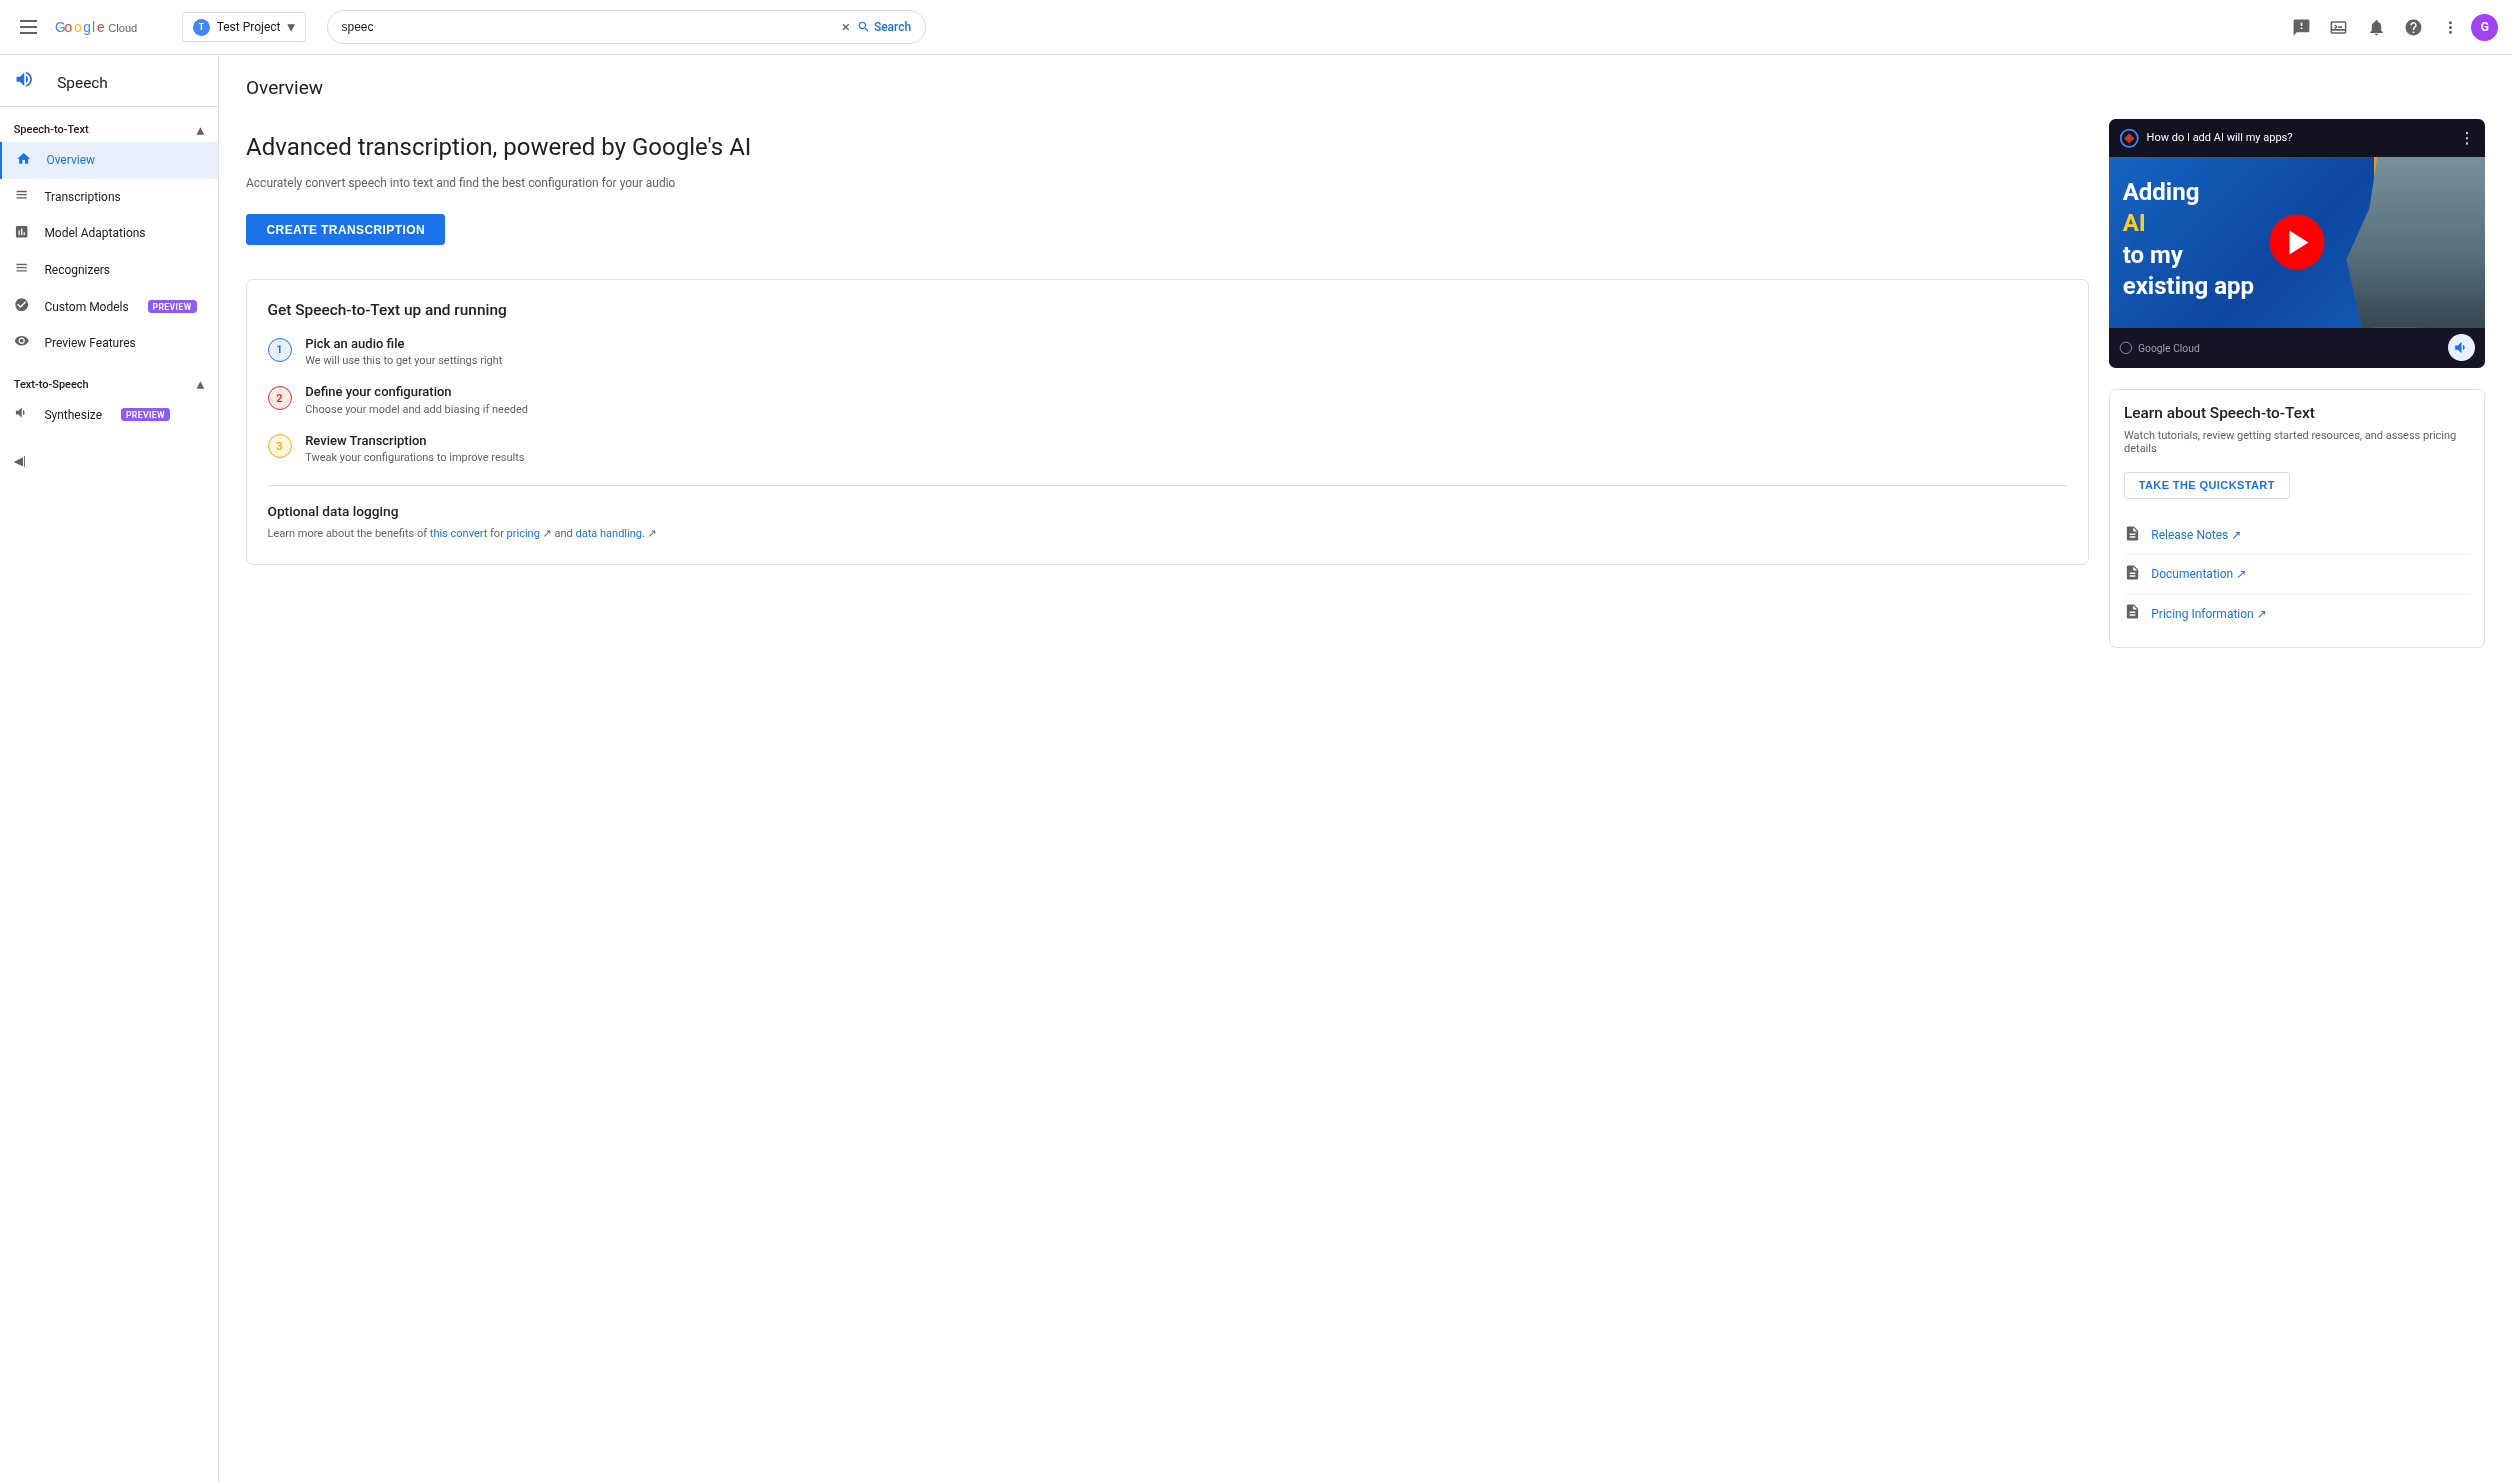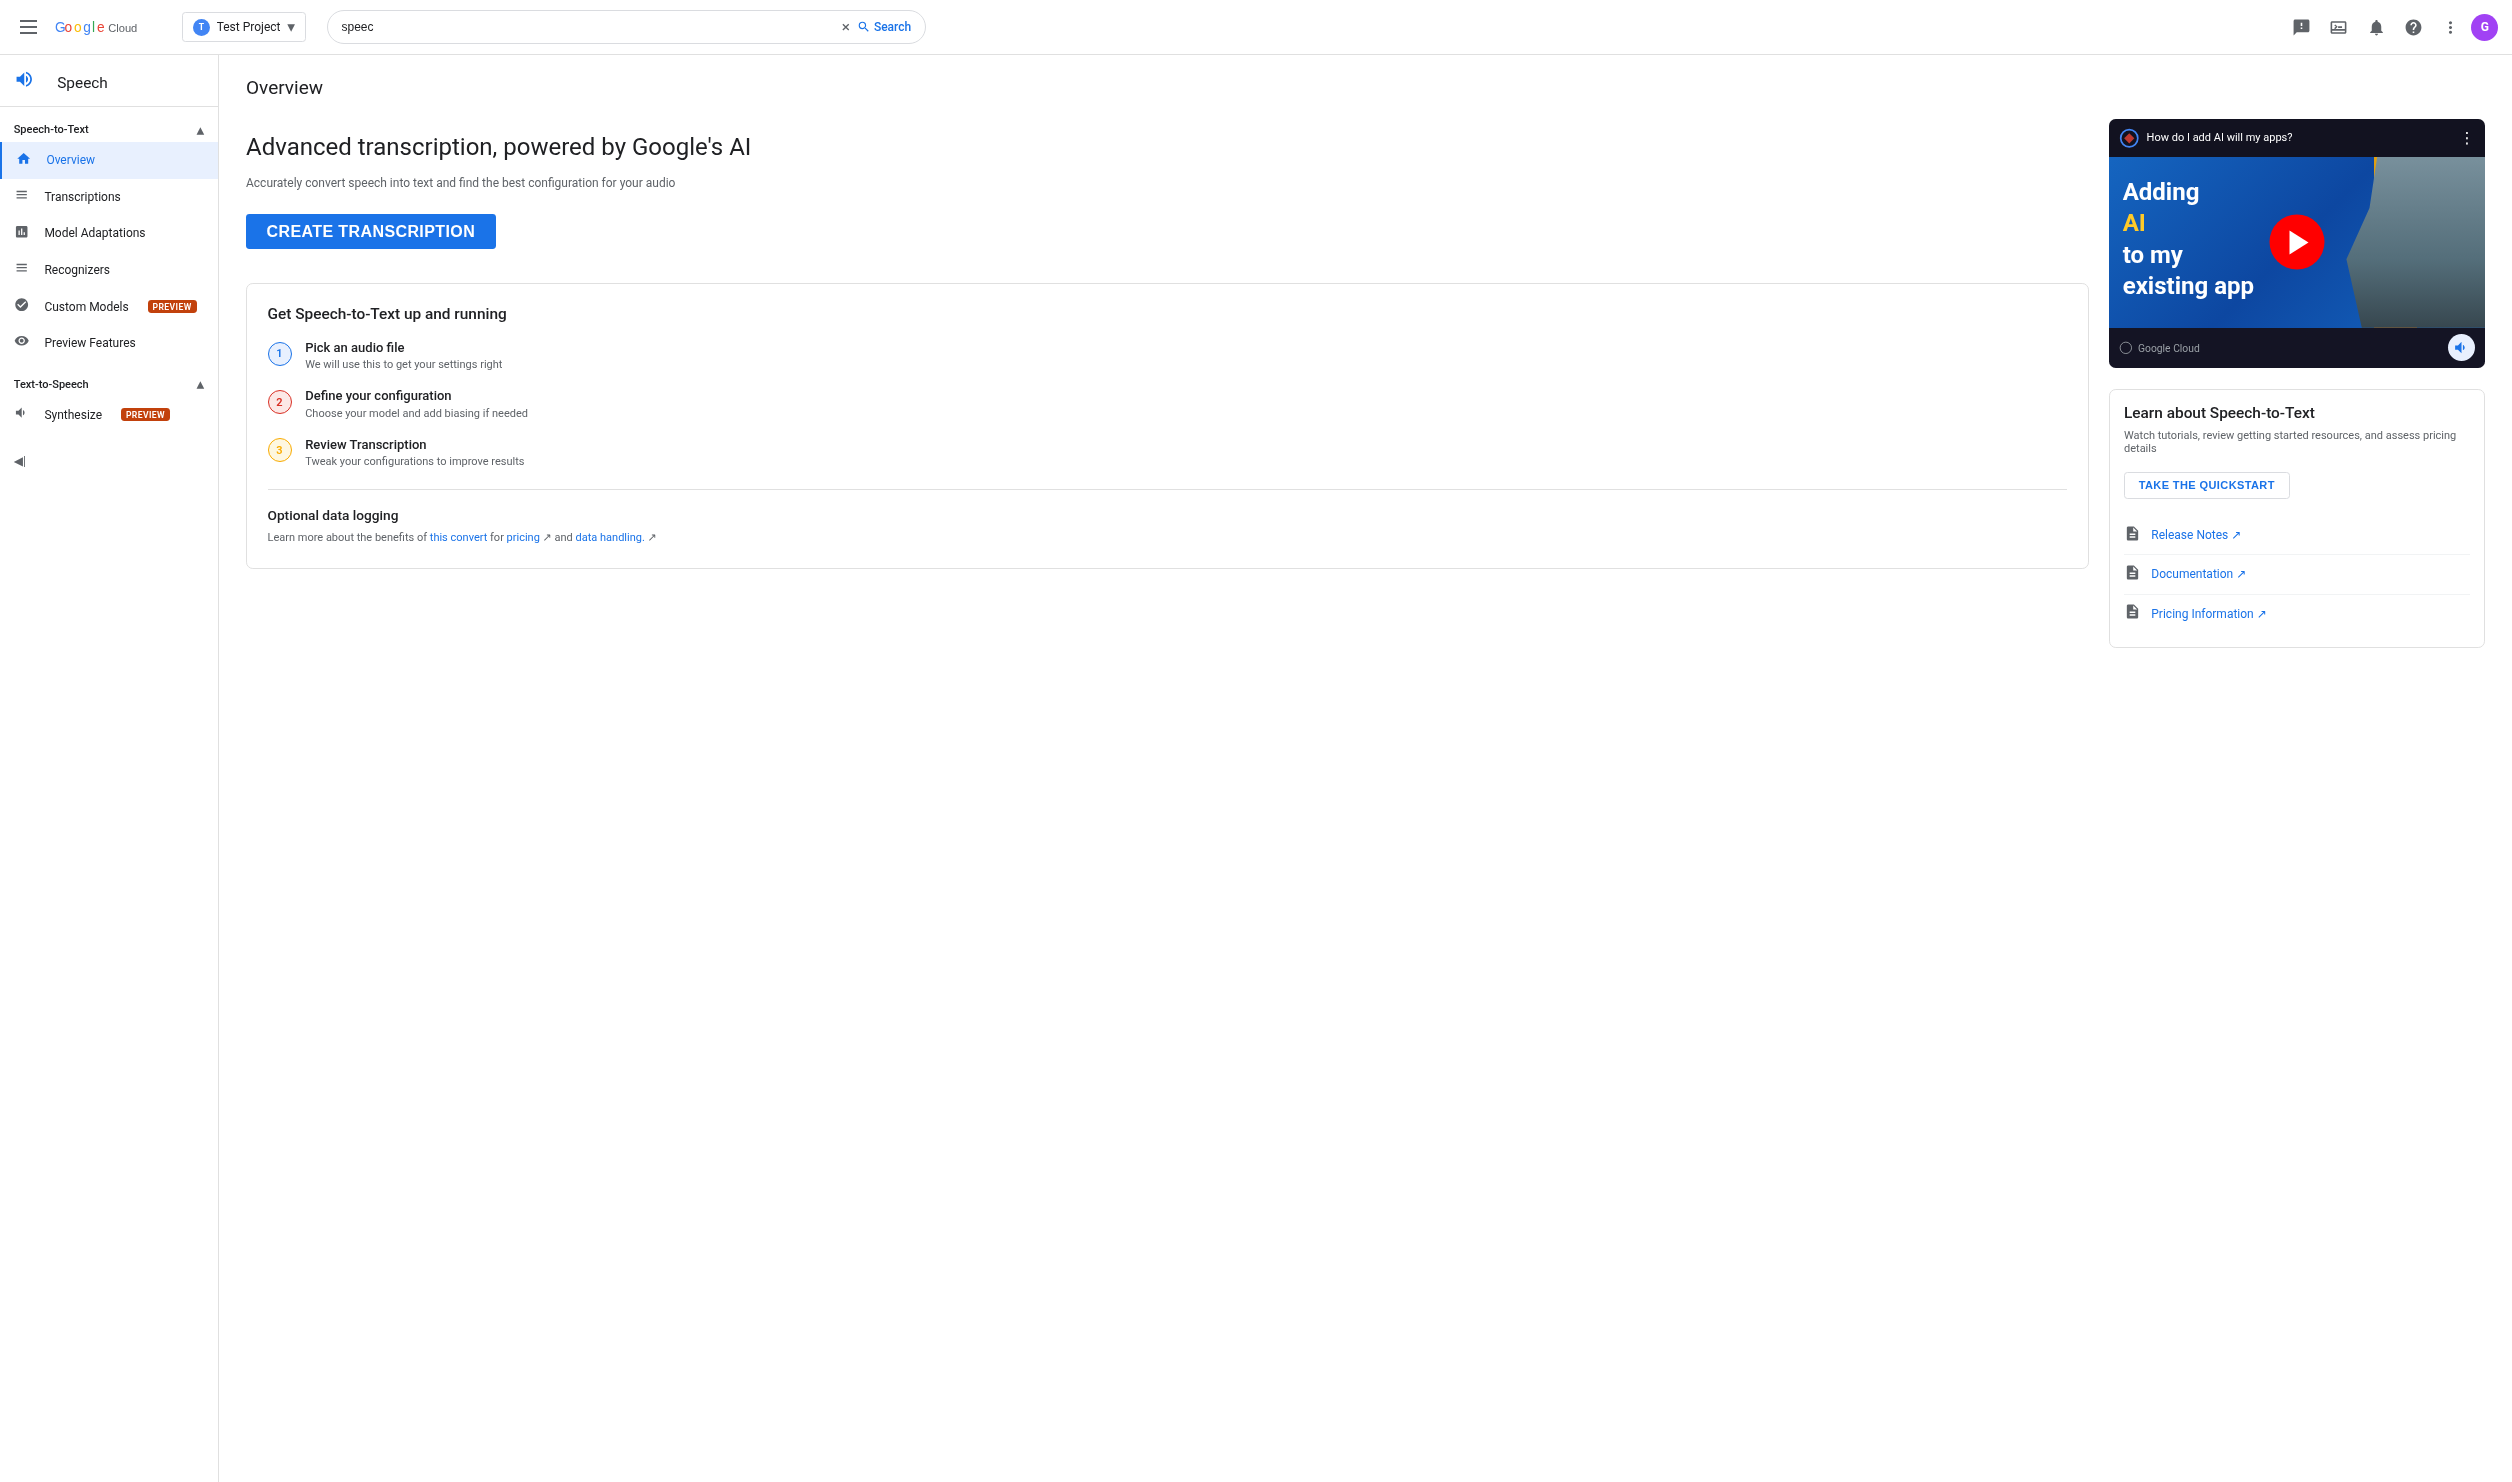--- a/index.html
+++ b/index.html
@@ -98,21 +98,21 @@
     }
     .sidebar-item.active {
       background: #e8f0fe;
       color: #1a73e8;
       border-left: 2.6px solid #1a73e8;
     }
     .sidebar-item.active .item-icon { color: #1a73e8; }
     .sidebar-item .item-icon { color: #5f6368; font-size: 15.4px; width: 17px; text-align: center; }
     .sidebar-item .item-label { font-size: 12px; }
     .preview-badge {
-      font-size: 8.6px; font-weight: 600; background: #c2410c; color: #fff;
+      font-size: 8.6px; font-weight: 600; background: #8b5cf6; color: #fff;
       padding: 1.7px 5.1px; border-radius: 3.4px; margin-left: 5.1px;
       letter-spacing: 0.4px;
     }
 
     
     .main-content {
       margin-left: 219px;
       flex: 1;
       padding: 20.5px 27px;
       min-height: calc(100vh - 55px);
@@ -127,21 +127,21 @@
     }
 
     
     .hero-section { padding: 13.7px 0; }
     .hero-title { font-size: 24px; font-weight: 400; color: #202124; margin-bottom: 13.7px; }
     .hero-subtitle { font-size: 12px; color: #5f6368; margin-bottom: 20.5px; line-height: 1.6; }
     .create-btn {
       display: inline-flex; align-items: center;
       background: #1a73e8; color: #fff;
       border: none; border-radius: 3.4px;
-      padding: 8.6px 20.5px; font-size: 16px; font-weight: 600;
+      padding: 8.6px 20.5px; font-size: 12px; font-weight: 600;
       letter-spacing: 0.4px; cursor: pointer;
       text-transform: uppercase;
     }
 
     
     .getting-started-card {
       border: 0.9px solid #e0e0e0; border-radius: 6.8px;
       padding: 20.5px; margin-top: 20.5px;
       background: #fff;
     }

